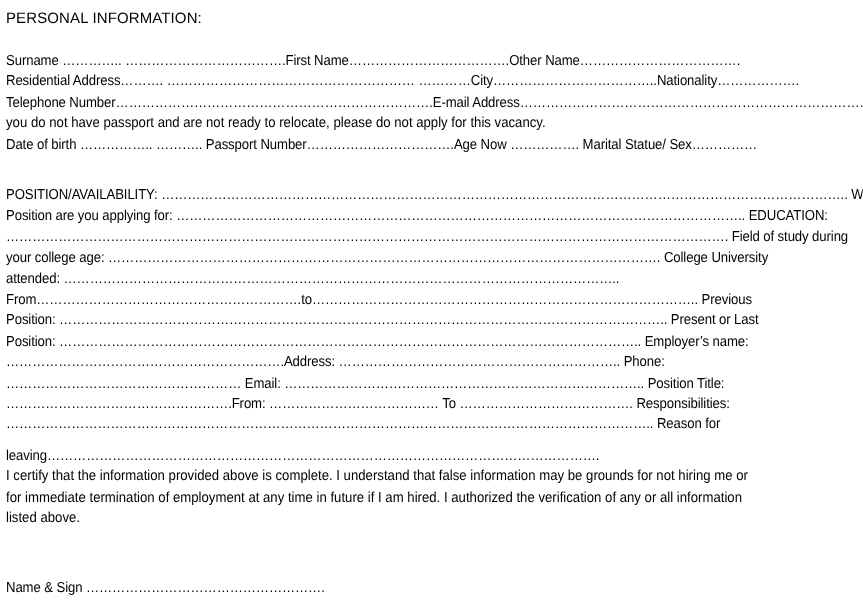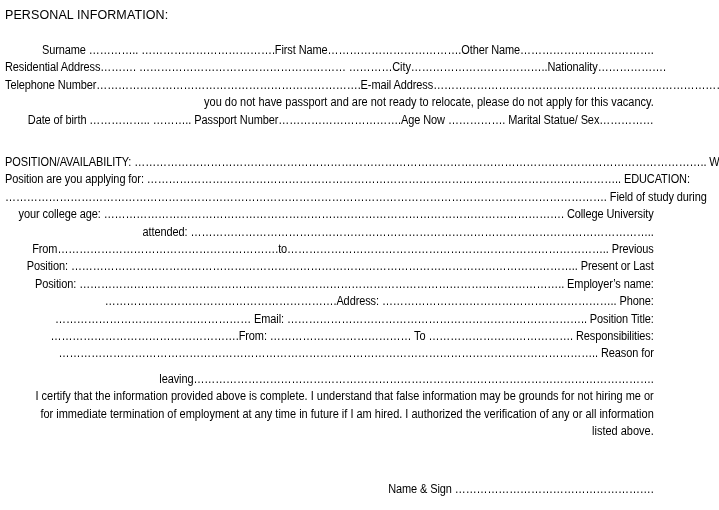--- a/index.html
+++ b/index.html
@@ -12,21 +12,20 @@
     font-family: "Liberation Sans", sans-serif;
     color: #000000;
   }
   .page {
     position: relative;
     width: 719px;
     height: 510px;
     background: #ffffff;
     overflow: hidden;
     box-sizing: border-box;
-    text-align: right;
   }
   
   .section-title {
     position: absolute;
     left: 5px;
     font-family: "Liberation Sans", sans-serif;
     font-size: 12.5px;
     line-height: 15px;
     letter-spacing: 0.1px;
     white-space: nowrap;

